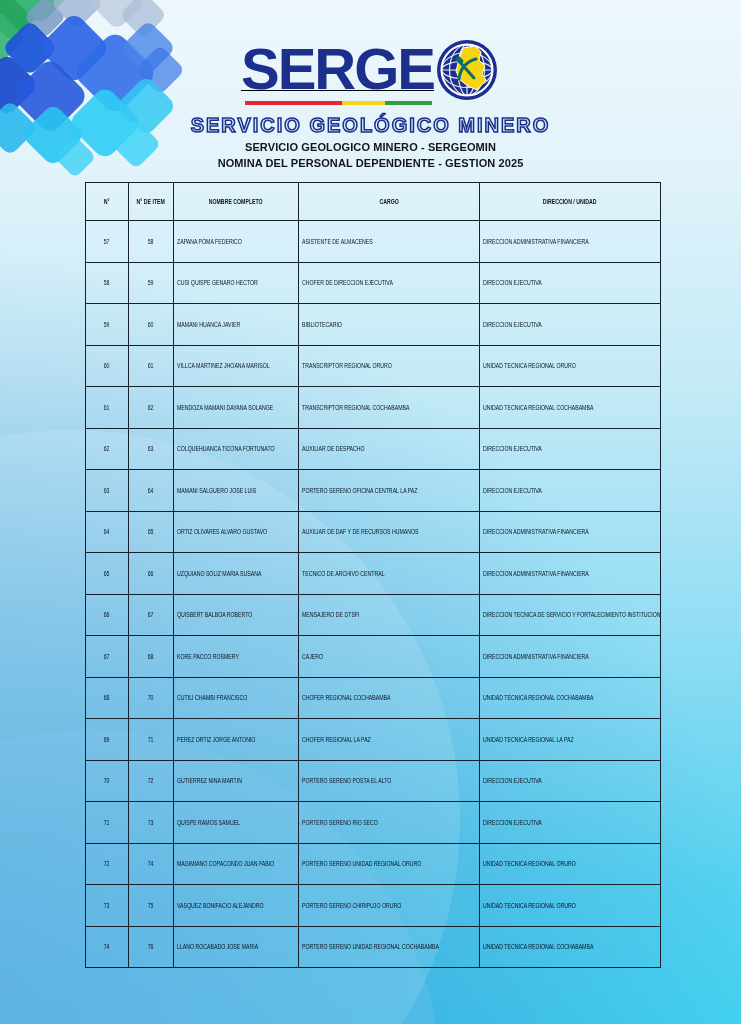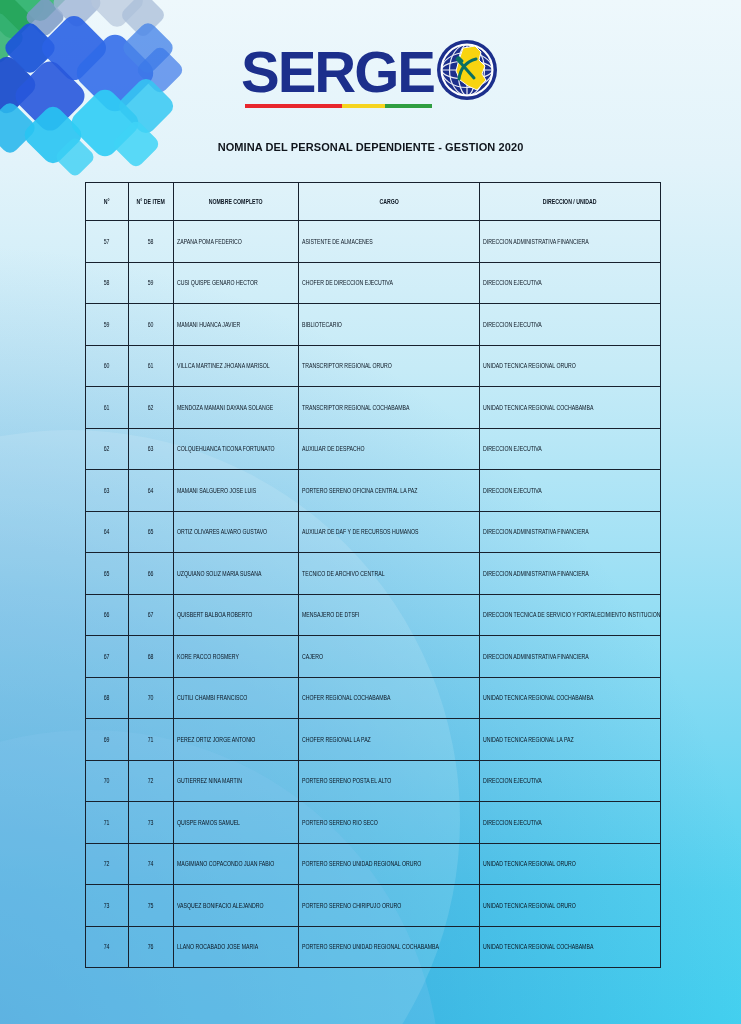--- a/index.html
+++ b/index.html
@@ -16,21 +16,21 @@
   .tint { position:absolute; inset:0;
     background:radial-gradient(circle at -6% 104%,
       rgba(47,118,196,0.55) 0%, rgba(47,118,196,0.28) 36%, rgba(47,118,196,0) 62%); }
   .circ { position:absolute; border-radius:50%; }
   .circ1 { left:-320px; top:430px; width:780px; height:780px; background:rgba(255,255,255,0.12); }
   .circ2 { left:-260px; top:730px; width:700px; height:700px; background:rgba(140,200,240,0.22); }
   .squares { position:absolute; left:0; top:0; width:400px; height:220px; }
   .sq { position:absolute; display:block; transform:rotate(45deg); border-radius:22%; }
   
   .logo { position:absolute; top:40px; left:0; width:100%; text-align:center; }
-  .wordmark { display:inline-flex; align-items:center; justify-content:center; }
+  .wordmark { display:inline-flex; align-items:flex-start; justify-content:center;text-decoration:underline; }
   .wm-text { font-weight:bold; font-size:58px; line-height:1; color:#1c2f8c;
     letter-spacing:-2px; }
   .serge-wrap { position:relative; display:inline-block; }
   .flag-stripe { position:absolute; left:4px; right:2px; bottom:-7px; height:4px; display:flex; }
   .flag-stripe span { display:block; height:100%; }
   .fs-red { flex:52; } .fs-yellow { flex:23; } .fs-green { flex:25; }
   .globe { width:64px; height:64px; margin:0 1px; position:relative; top:-2px; }
   .tagline { margin-top:10px; font-weight:bold; font-size:20px; letter-spacing:2px;
     color:#cfe9f8; -webkit-text-stroke:1.5px #1c2f8c; }
   
@@ -106,24 +106,26 @@
           <line x1="32" y1="6.5" x2="32" y2="57.5"></line>
         </g>
         <path d="M28,10 L40,8 L46,14 L44,22 L50,28 L47,36 L51,42 L42,52 L33,48 L25,42 L21,33 L24,22 Z" fill="#f8d410" stroke="#ffffff" stroke-width="1"></path>
         <g stroke="#0a6f63" stroke-width="3" stroke-linecap="round" fill="none">
           <line x1="24" y1="23" x2="39" y2="40"></line>
           <path d="M41,21 Q26,25 24,41"></path>
         </g>
         <rect x="20.5" y="19.5" width="8" height="5" rx="1.5" fill="#0a6f63" transform="rotate(45 24.5 22)"></rect>
       </svg>
     </div>
+    <div class="tagline">SERVICIO GEOLÓGICO MINERO</div>
   </div>
 
   <div class="titles">
-    <div class="title-line">NOMINA DEL PERSONAL DEPENDIENTE - GESTION 2020</div>
+    <div class="title-line">SERVICIO GEOLOGICO MINERO - SERGEOMIN</div>
+    <div class="title-line">NOMINA DEL PERSONAL DEPENDIENTE - GESTION 2025</div>
   </div>
 
   <table>
     <colgroup>
       <col class="c1">
         <col class="c2">
         <col class="c3">
         <col class="c4">
         <col class="c5">
     </colgroup>

